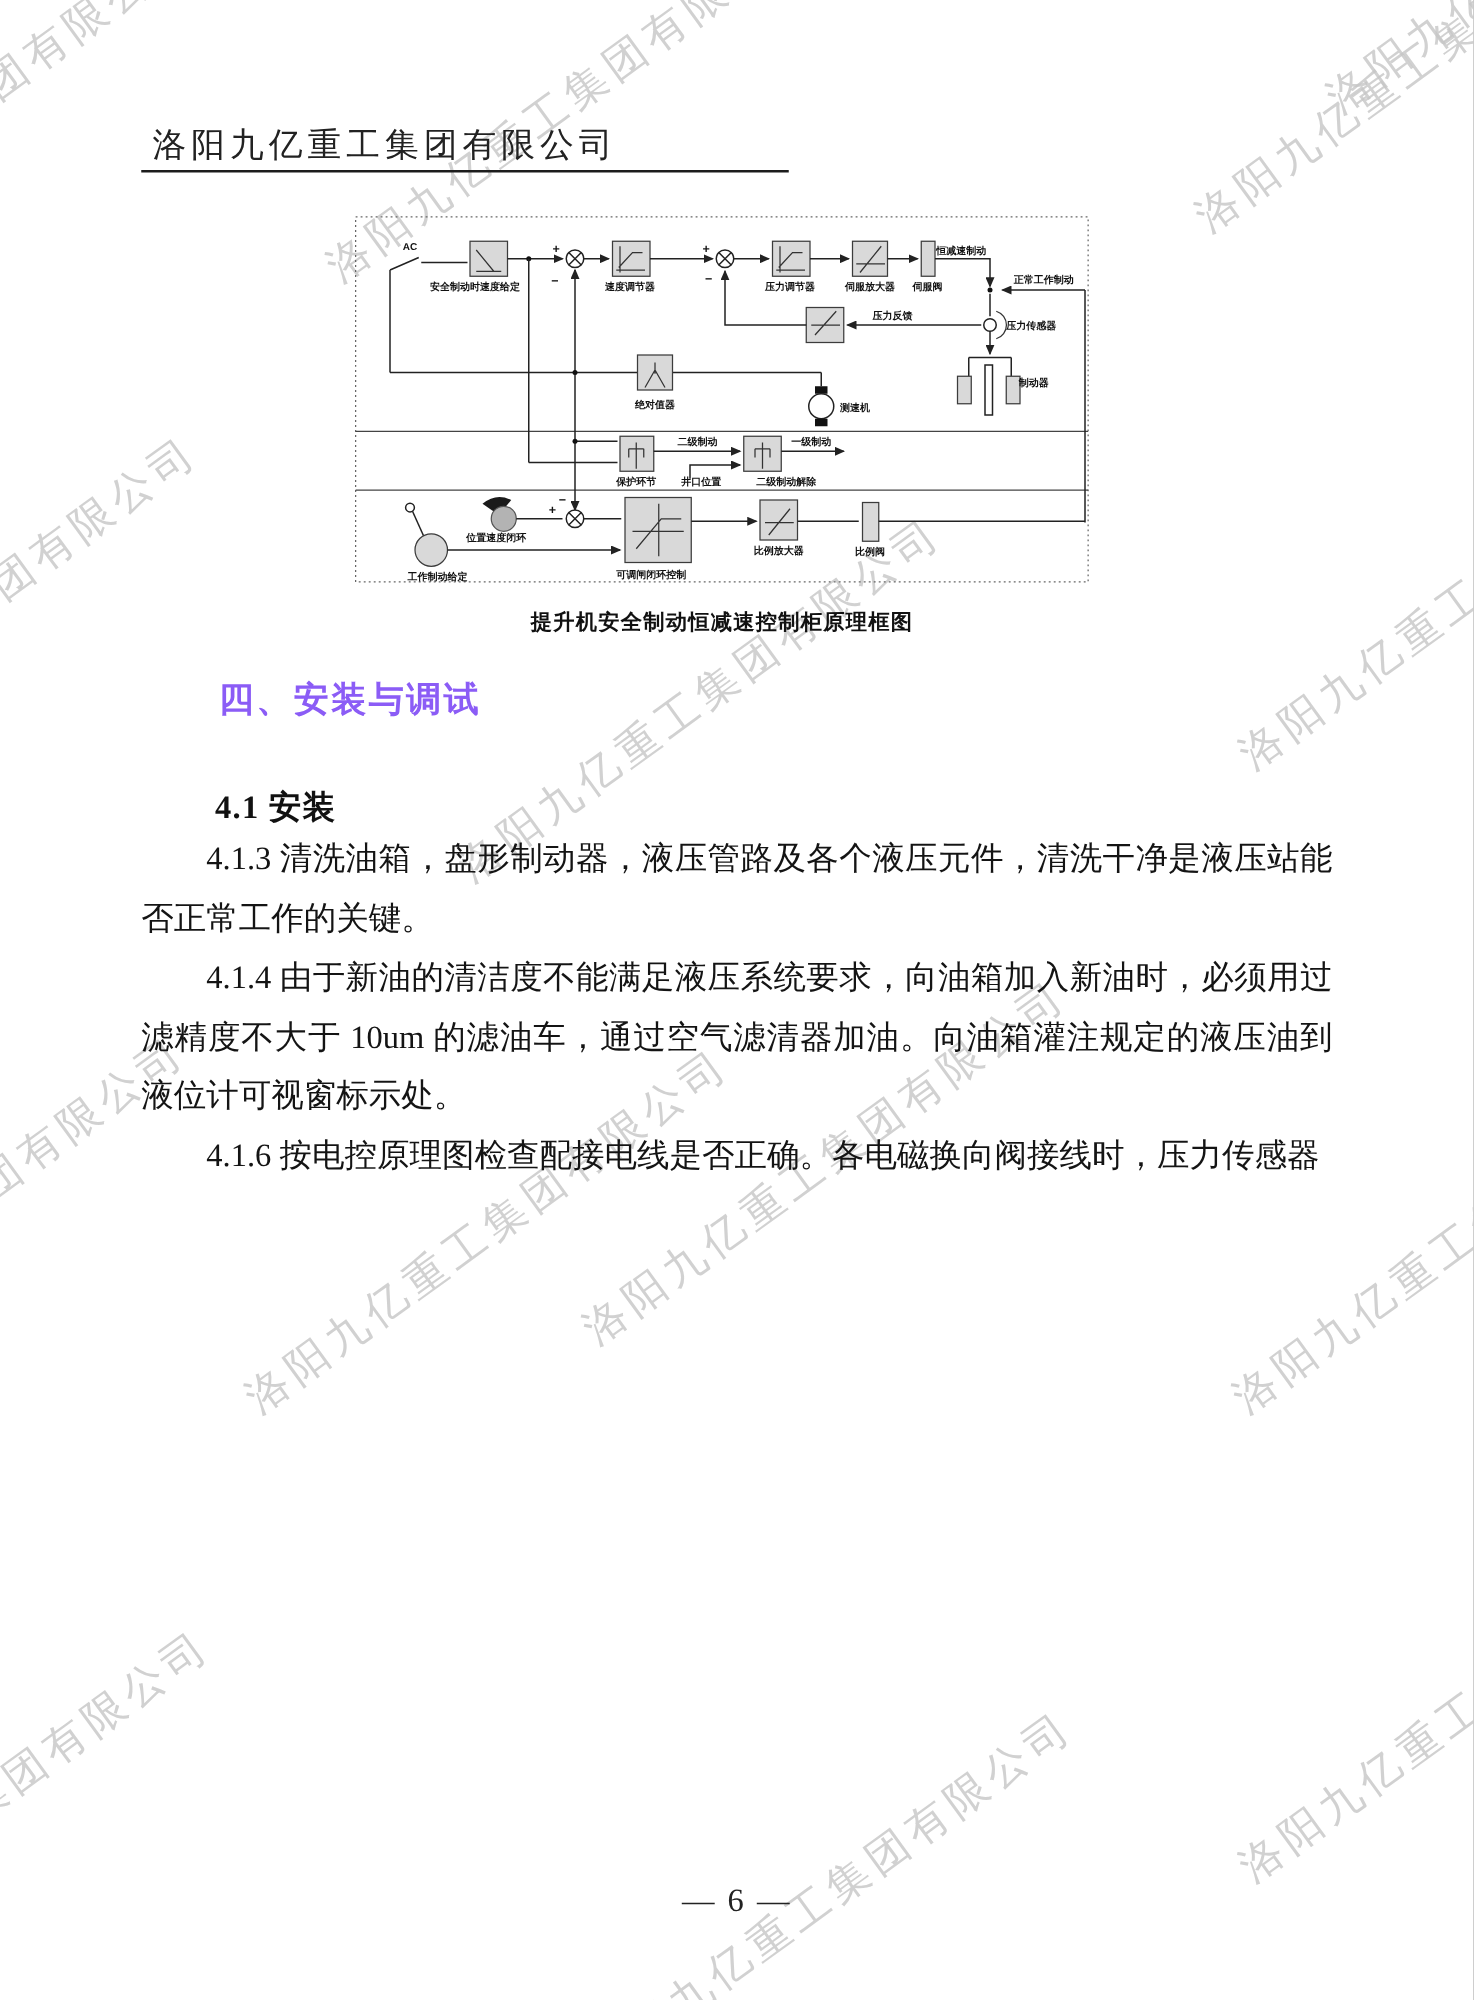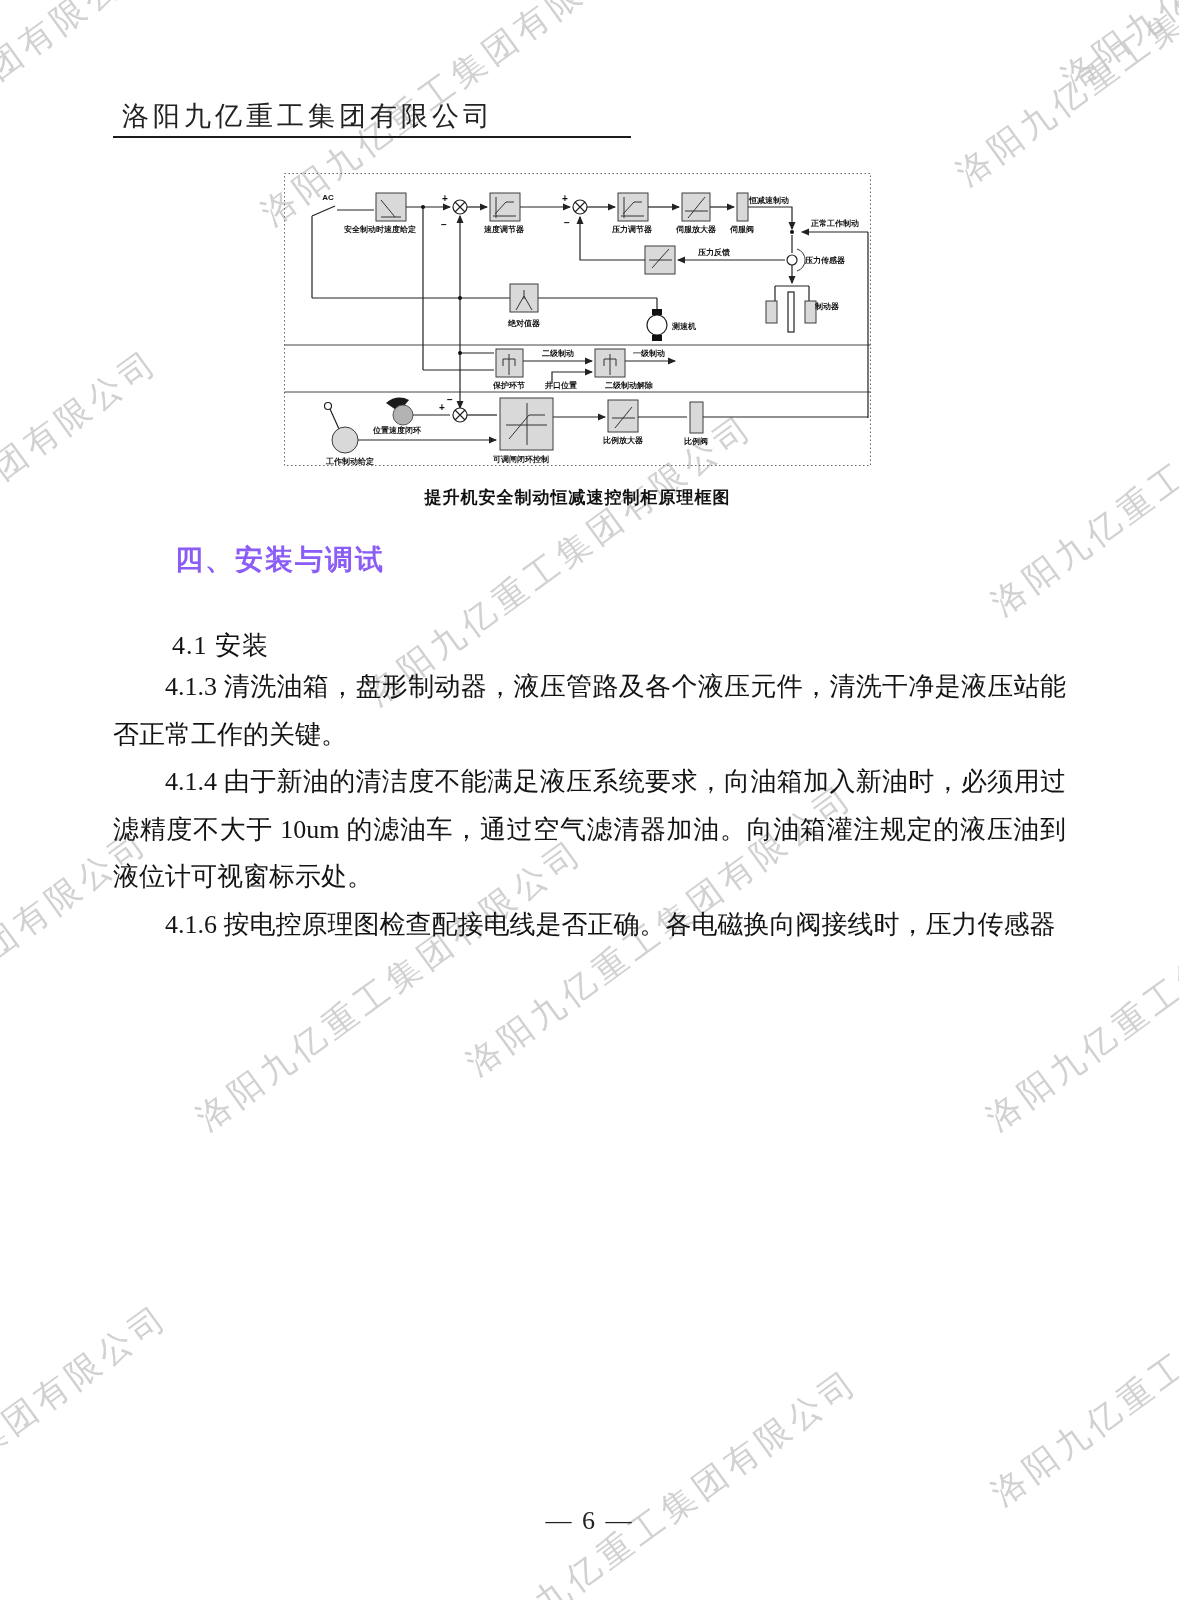--- a/index.html
+++ b/index.html
@@ -39,21 +39,21 @@
     position:absolute;left:283px;top:486px;width:589px;text-align:center;
     font-family:"Liberation Sans",sans-serif;font-weight:bold;font-size:17px;letter-spacing:1px;color:#111;
   }
   
   .h1{
     position:absolute;left:175px;top:541px;
     font-family:"Liberation Sans",sans-serif;font-weight:bold;font-size:28px;letter-spacing:2px;color:#8b5cf6;
   }
   .h2{
     position:absolute;left:172px;top:628px;
-    font-size:26px;font-weight:400;letter-spacing:1px;
+    font-size:26px;font-weight:700;letter-spacing:1px;
   }
   .bodytext{
     position:absolute;left:113px;top:663px;width:953px;
     font-size:26px;line-height:47.6px;text-align:justify;color:#141414;
   }
   .bodytext p{margin:0;text-indent:2em;}
   .footer{
     position:absolute;left:0;top:1506px;width:1179px;text-align:center;
     font-size:26px;letter-spacing:2px;color:#222;
   }

